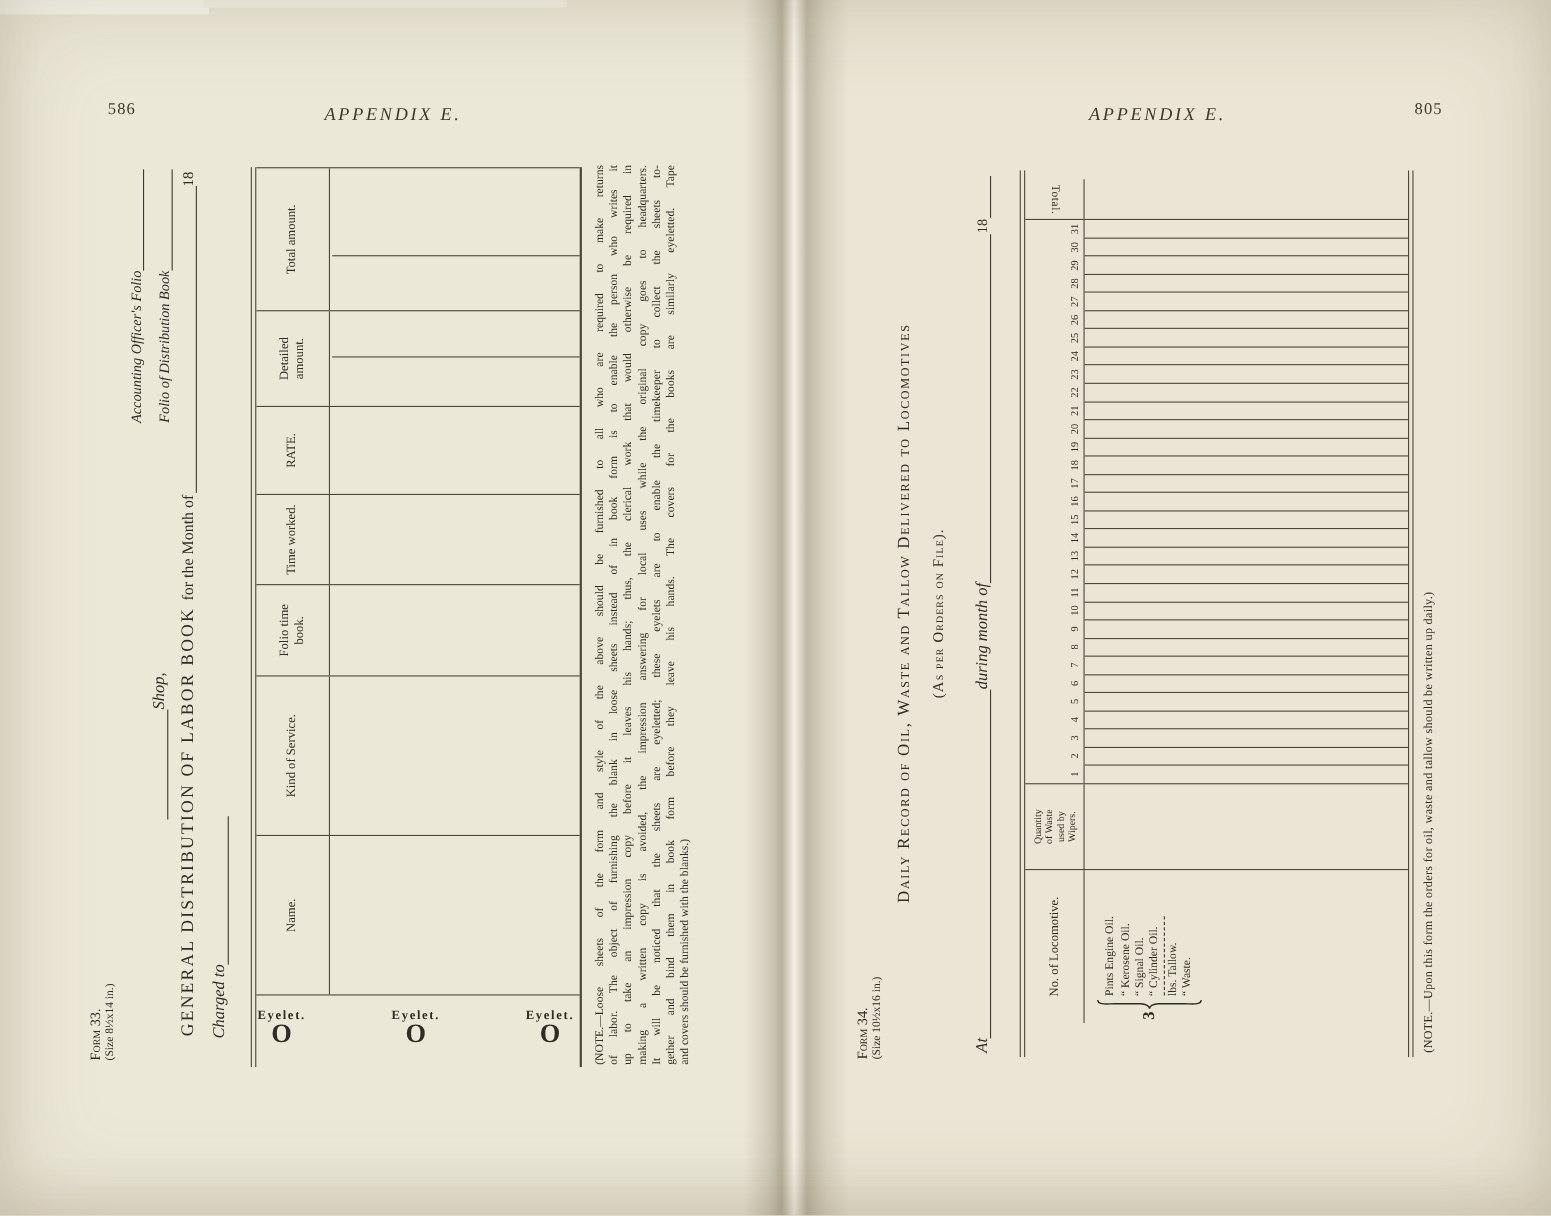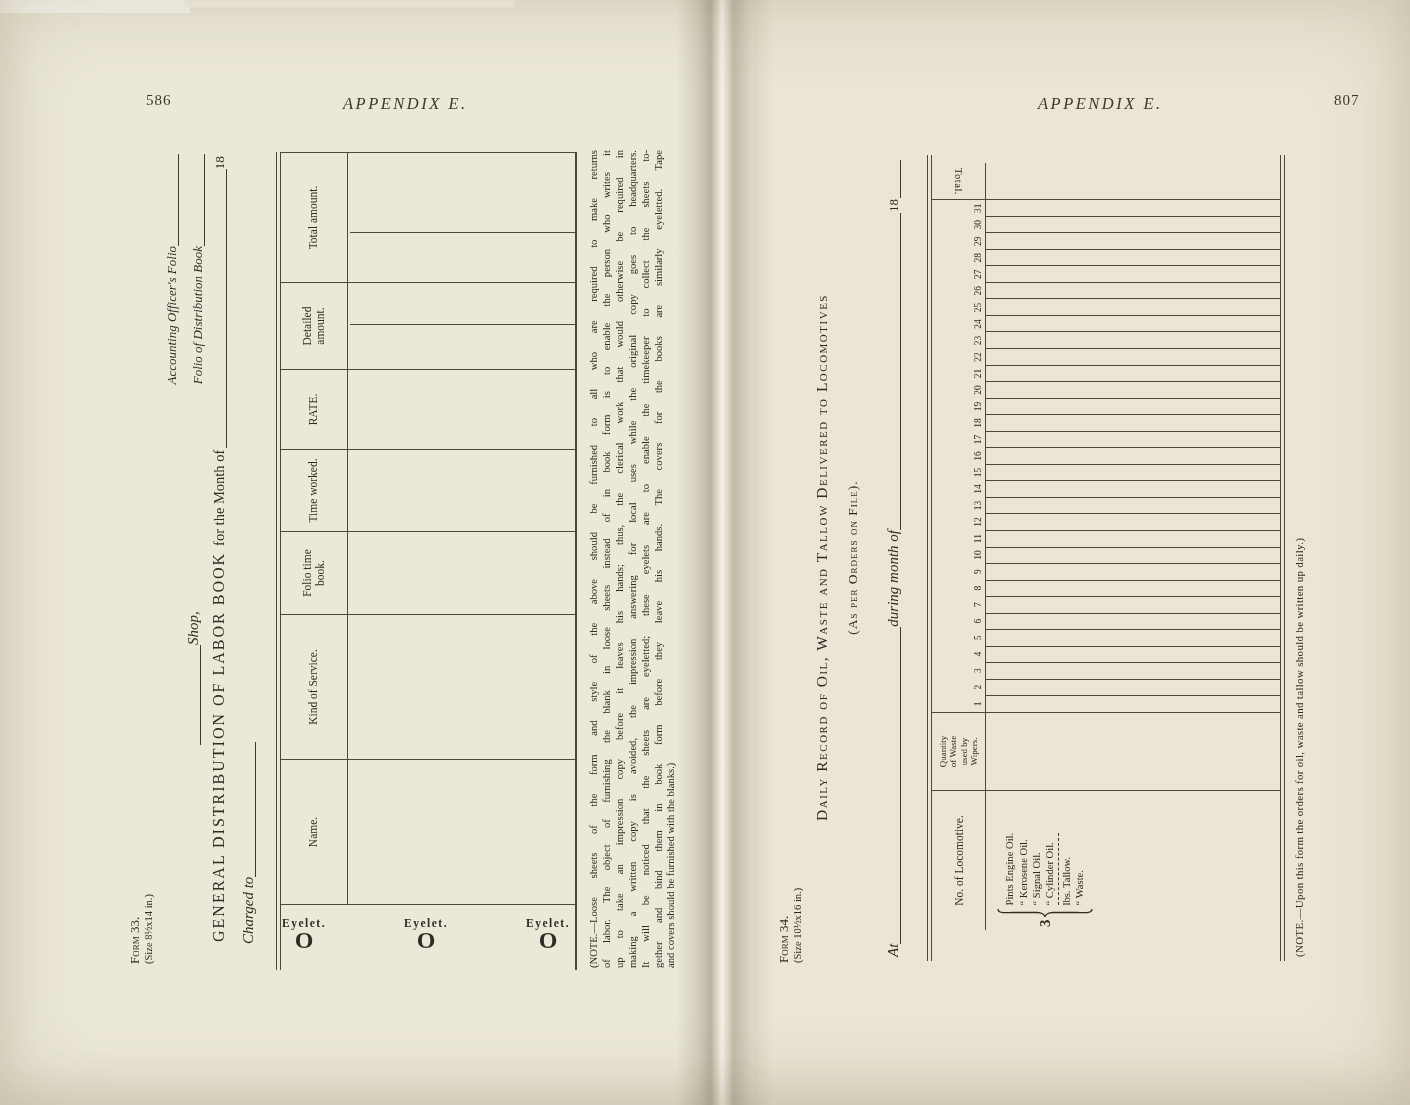--- a/index.html
+++ b/index.html
@@ -16,21 +16,21 @@
     color:var(--ink);
     background:var(--paper);
     position:relative;
     overflow:hidden;
   }
   .book{position:absolute;inset:0;background:var(--paper);}
   .book::after{
     content:"";position:absolute;inset:0;pointer-events:none;
     box-shadow:inset 0 0 90px rgba(95,80,45,.20), inset 0 -18px 40px rgba(95,80,45,.10);
   }
-  .page{position:absolute;top:0;bottom:0;margin-left:48px;}
+  .page{position:absolute;top:0;bottom:0;}
   .page-left{left:0;width:706px;background:var(--paper);}
   .page-right{left:706px;right:0;background:var(--paper2);}
   .gutter{
     position:absolute;top:0;bottom:0;left:676px;width:96px;pointer-events:none;
     background:linear-gradient(90deg,
       rgba(70,58,32,0) 0%, rgba(70,58,32,.16) 24%, rgba(70,58,32,.30) 36%,
       rgba(252,250,242,.55) 48%, rgba(70,58,32,.26) 60%, rgba(70,58,32,.10) 78%, rgba(70,58,32,0) 100%);
   }
   .scan-patch-top{position:absolute;left:0;top:0;width:190px;height:13px;background:#f9f7ef;}
   .scan-patch-top2{position:absolute;left:185px;top:0;width:330px;height:7px;background:#f4f1e6;}
@@ -248,21 +248,21 @@
             <div class="nline">gether and bind them in book form before they leave his hands.  The covers for the books are similarly eyeletted.  Tape</div>
             <div class="nline">and covers should be furnished with the blanks.)</div>
           </div>
 
       </div>
     </div>
   </div>
 
   <div class="page page-right">
     <div class="running-head" style="left:284px;top:94px;">APPENDIX E.</div>
-    <div class="pagenum" style="left:580px;top:92px;">807</div>
+    <div class="pagenum" style="left:580px;top:92px;">805</div>
   </div>
 
   <div class="rotw f34w">
     <div class="roti">
 
       <div class="abs formno" style="left:2px;top:2px;">
         <div>Form 34.</div>
         <div class="sz">(Size 10½x16 in.)</div>
       </div>
 

